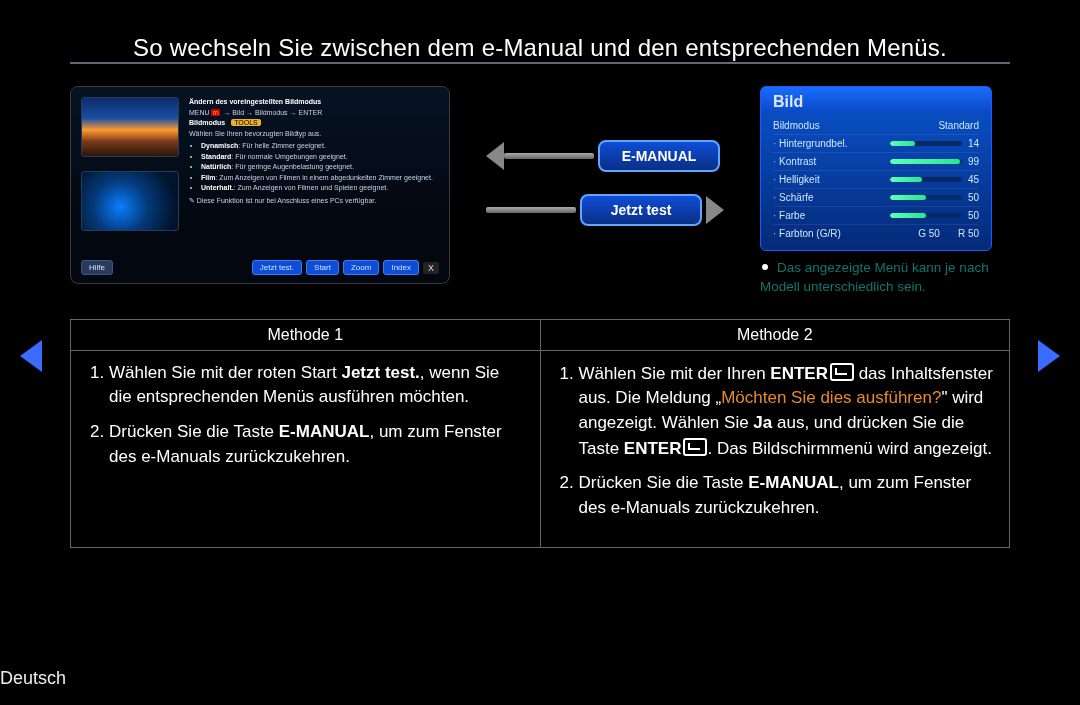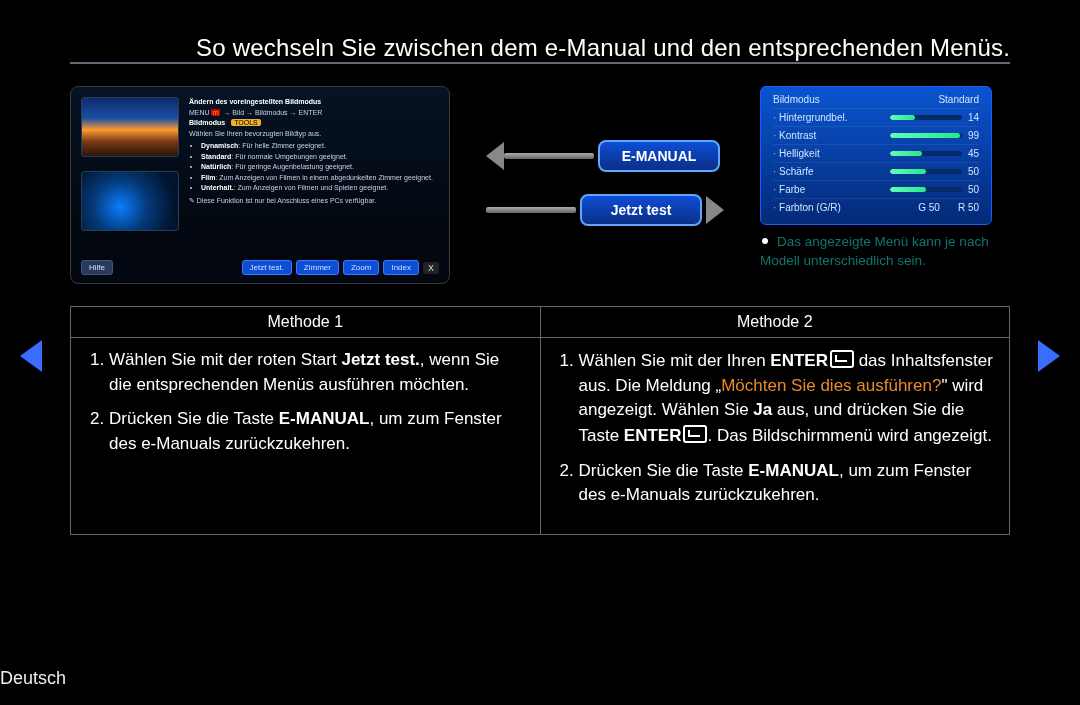--- a/index.html
+++ b/index.html
@@ -1,17 +1,17 @@
 <!DOCTYPE html>
 <html><head>
 <meta charset="utf-8">
 <style>
   html,body{margin:0;padding:0;background:#000;width:1080px;height:705px;overflow:hidden;font-family:Arial,Helvetica,sans-serif;color:#fff}
   .page{position:relative;width:1080px;height:705px;box-sizing:border-box;padding:24px 70px 0 70px}
-  .title{font-size:24px;font-weight:400;letter-spacing:.2px;margin:10px 0 22px 0;text-align:right}
+  .title{font-size:24px;font-weight:400;letter-spacing:.2px;margin:10px 0 22px 0;text-align:center}
   .uline{border-bottom:2px solid #667}
   .top{display:flex;gap:36px;align-items:flex-start}
   
   .emp{width:380px;height:198px;border:1px solid #3a3a3a;border-radius:8px;background:linear-gradient(180deg,#061324,#030810 70%);position:relative;padding:24px;box-sizing:border-box}
   .emp-thumbs{position:absolute;left:10px;top:10px;width:96px}
   .thumb{width:96px;height:58px;border-radius:3px;margin-bottom:14px;border:1px solid #2a3b55}
   .thumb.sunset{background:linear-gradient(180deg,#0d2b6d 0%,#1a4fa3 35%,#ff9a2e 55%,#7a3a1a 75%,#2a1608 100%)}
   .thumb.tv{background:radial-gradient(circle at 40% 60%,#0a7dff 0%,#043a7a 40%,#01142e 80%)}
   .emp-text{position:absolute;left:118px;top:10px;right:10px;font-size:7px;line-height:1.5;color:#c7d2e6}
   .emp-text .hdr{color:#fff;font-weight:bold}
@@ -91,21 +91,21 @@
           <li><span class="hdr">Natürlich</span>: <span>Für geringe Augenbelastung geeignet.</span></li>
           <li><span class="hdr">Film</span>: <span>Zum Anzeigen von Filmen in einem abgedunkelten Zimmer geeignet.</span></li>
           <li><span class="hdr">Unterhalt.</span>: <span>Zum Anzeigen von Filmen und Spielen geeignet.</span></li>
         </ul>
         <div style="margin-top:2px">✎ <span>Diese Funktion ist nur bei Anschluss eines PCs verfügbar.</span></div>
       </div>
       <div class="emp-footer">
         <span class="emp-btn">Hilfe</span>
         <span class="emp-btns-r">
           <span class="emp-btn hl">Jetzt test.</span>
-          <span class="emp-btn hl">Zimmer</span>
+          <span class="emp-btn hl">Start</span>
           <span class="emp-btn hl">Zoom</span>
           <span class="emp-btn hl">Index</span>
           <span class="emp-x">X</span>
         </span>
       </div>
     </div>
 
     <div class="center">
       <div class="arrow-row">
         <span class="tri l"></span>
@@ -114,20 +114,21 @@
       </div>
       <div class="arrow-row">
         <span class="bar"></span>
         <span class="pill">Jetzt test</span>
         <span class="tri r"></span>
       </div>
     </div>
 
     <div style="flex:1">
       <div class="osd">
+        <div class="osd-title">Bild</div>
         <div class="osd-body" id="osdbody">
 
         <div class="osd-row first">
               <span class="osd-lab">Bildmodus</span>
               <span class="osd-val">Standard</span>
             </div>
             <div class="osd-row">
               <span class="osd-lab">Hintergrundbel.</span>
               <span class="osd-slider">
                 <span class="osd-bar">

